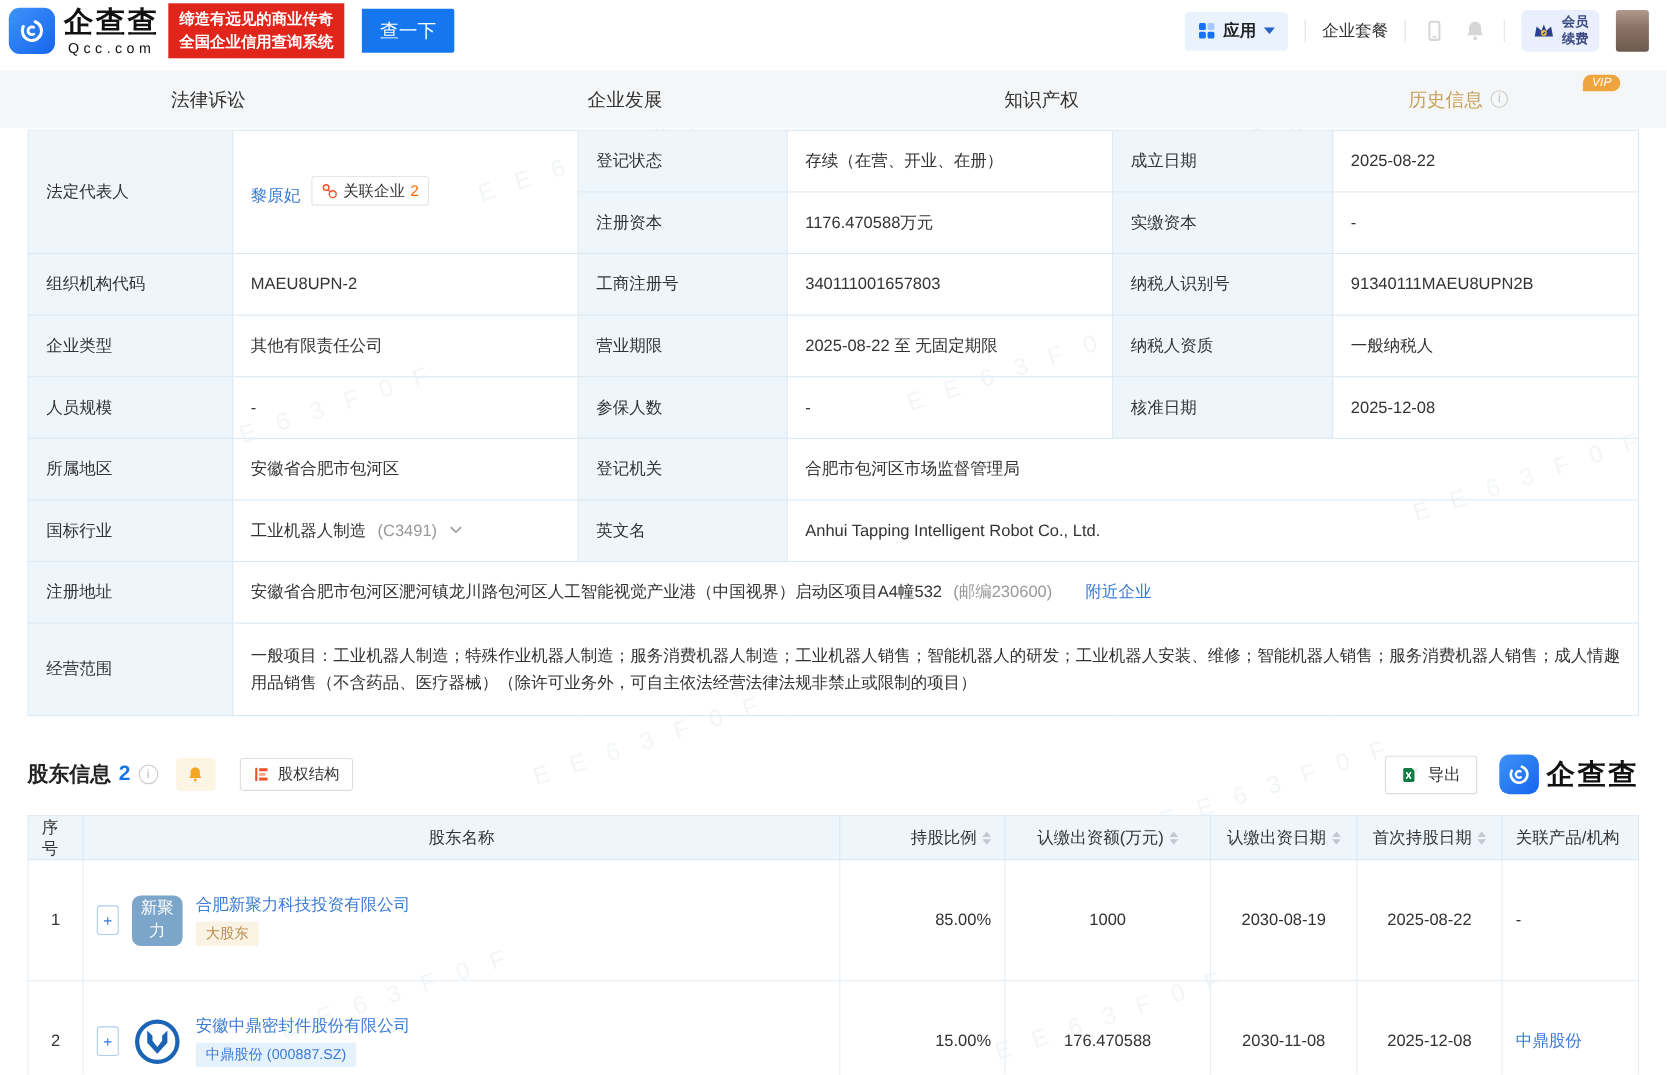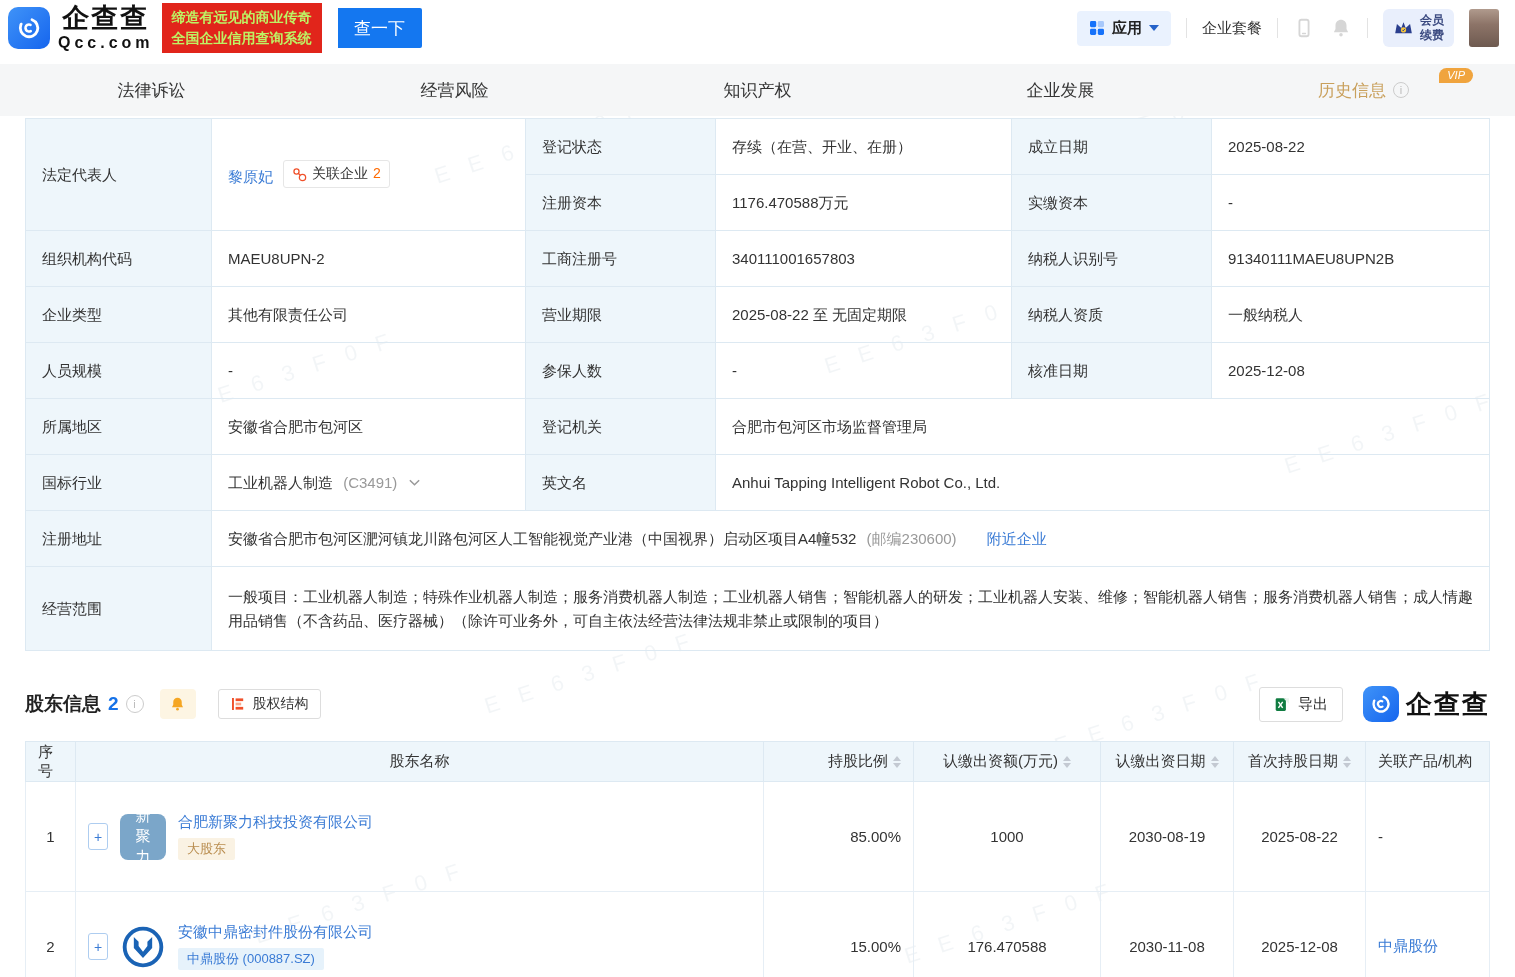--- a/index.html
+++ b/index.html
@@ -12,22 +12,22 @@
   .wm-layer { position:absolute; inset:0; pointer-events:none; z-index:5; }
   .wm { position:absolute; color:#7e98ad; opacity:.09; font-size:22px; letter-spacing:7px;
         transform:rotate(-18deg); white-space:nowrap; }
   
   .top-header { display:flex; align-items:center; height:56px; padding:0 16px 0 8px; position:relative; z-index:10; background:#fff; }
   .logo-wrap { display:flex; align-items:center; gap:8px; cursor:pointer; }
   .logo-icon { width:42px; height:42px; border-radius:10px; background:linear-gradient(135deg,#3f93f8,#1565ee);
                display:flex; align-items:center; justify-content:center; flex:0 0 auto; }
   .logo-text { display:flex; flex-direction:column; align-items:center; line-height:1; }
   .logo-cn { font-size:27px; font-weight:700; letter-spacing:2px; color:#111; }
-  .logo-en { font-size:16px; font-weight:700; letter-spacing:4px; color:#111; margin-top:3px; }
-  .slogan { background:#e1251b; color:#bef264; font-size:14px; font-weight:600; line-height:1.5;
+  .logo-en { font-size:13px; font-weight:400; letter-spacing:4px; color:#111; margin-top:3px; }
+  .slogan { background:#e1251b; color:#ffffff; font-size:14px; font-weight:600; line-height:1.5;
             padding:4px 10px; margin-left:8px; text-align:center; }
   .searchbar { display:flex; align-items:center; margin-left:16px; }
   .search-input-wrap { position:relative; }
   .search-input { width:442px; height:40px; border:1px solid #d6d6d6; border-right:none; border-radius:2px 0 0 2px;
                   padding:0 34px 0 12px; font-size:16px; color:#333; outline:none;
                   font-family:"Liberation Sans","DejaVu Sans",sans-serif; }
   .clear-btn { position:absolute; right:10px; top:50%; transform:translateY(-50%); width:17px; height:17px;
                border-radius:50%; background:#ccd0d5; color:#fff; font-size:11px; line-height:17px;
                text-align:center; cursor:pointer; }
   .search-btn { width:84px; height:40px; background:#1477f0; color:#fff; border:none; font-size:17px;
@@ -89,21 +89,21 @@
   td.ar { text-align:right; } td.ac { text-align:center; }
   .sorter { display:inline-flex; flex-direction:column; gap:2px; margin-left:5px; vertical-align:middle; cursor:pointer; }
   .sorter i { display:block; width:0; height:0; border-left:4px solid transparent; border-right:4px solid transparent; }
   .sorter .up { border-bottom:5px solid #c3c9d2; }
   .sorter .down { border-top:5px solid #c3c9d2; }
   .sh-name-cell { display:flex; align-items:center; gap:12px; }
   .plus-btn { width:20px; height:27px; border:1px solid #aecdf0; border-radius:3px; background:#fff; color:#3a7bd5;
               font-size:14px; display:flex; align-items:center; justify-content:center; cursor:pointer; flex:0 0 auto; }
   .sh-avatar-text { width:46px; height:46px; border-radius:8px; background:#7ba6c9; color:#fff; font-size:15px;
                     line-height:1.35; display:flex; align-items:center; justify-content:center; text-align:center;
-                    padding:12px; flex:0 0 auto; cursor:pointer; }
+                    padding:2px; flex:0 0 auto; cursor:pointer; }
   .sh-avatar-logo { width:46px; height:46px; border-radius:8px; background:#fff; display:flex; align-items:center;
                     justify-content:center; flex:0 0 auto; cursor:pointer; }
   .sh-name-col { display:flex; flex-direction:column; align-items:flex-start; gap:6px; }
   .sh-name { font-size:15px; }
   .badge-tan { background:#faf2e3; color:#b98d4f; font-size:13px; padding:2px 9px; border-radius:2px; }
   .badge-blue { background:#e6f2fb; color:#3a7bd5; font-size:13px; padding:2px 9px; border-radius:2px; }
 </style>
 </head>
 <body>
 
@@ -175,27 +175,24 @@
     </div>
     <div class="avatar"></div>
   </div>
 </div>
 
 <div class="tab-bar">
   <div class="tab">
     <span>法律诉讼</span>
   </div>
   <div class="tab">
-    <span>经营风险</span>
+    <span>企业发展</span>
   </div>
   <div class="tab">
     <span>知识产权</span>
-  </div>
-  <div class="tab">
-    <span>企业发展</span>
   </div>
   <div class="tab history">
     <span class="vip-tag">VIP</span>
     <span>历史信息</span>
     <span class="info-circle">i</span>
   </div>
 </div>
 
 <div class="content">
 

